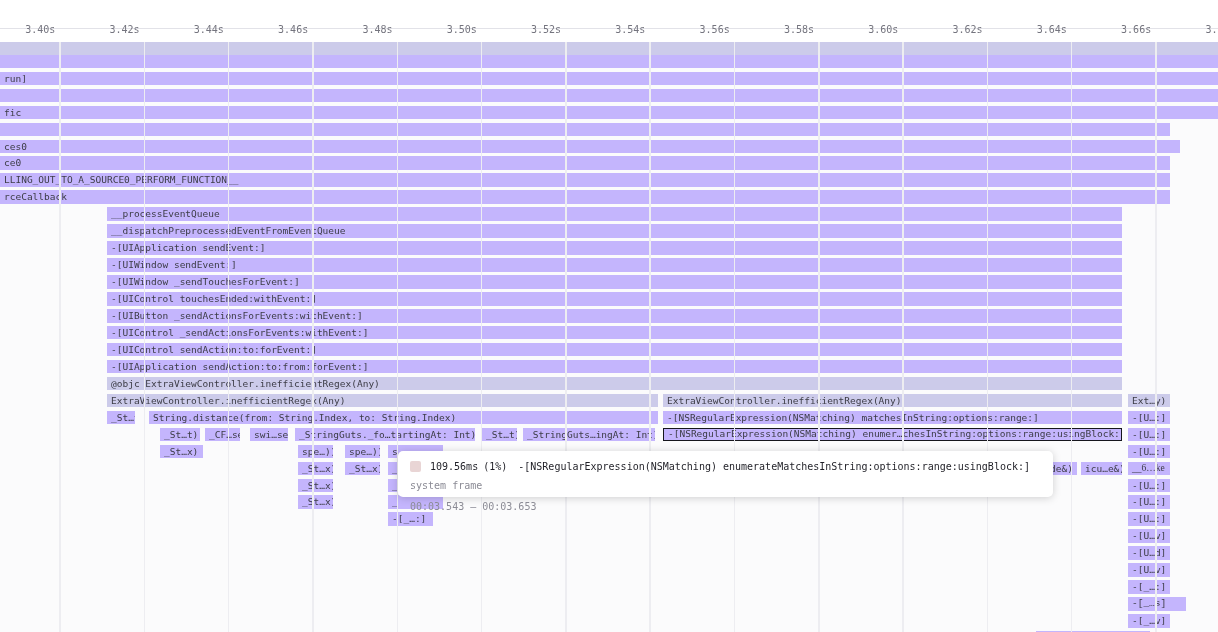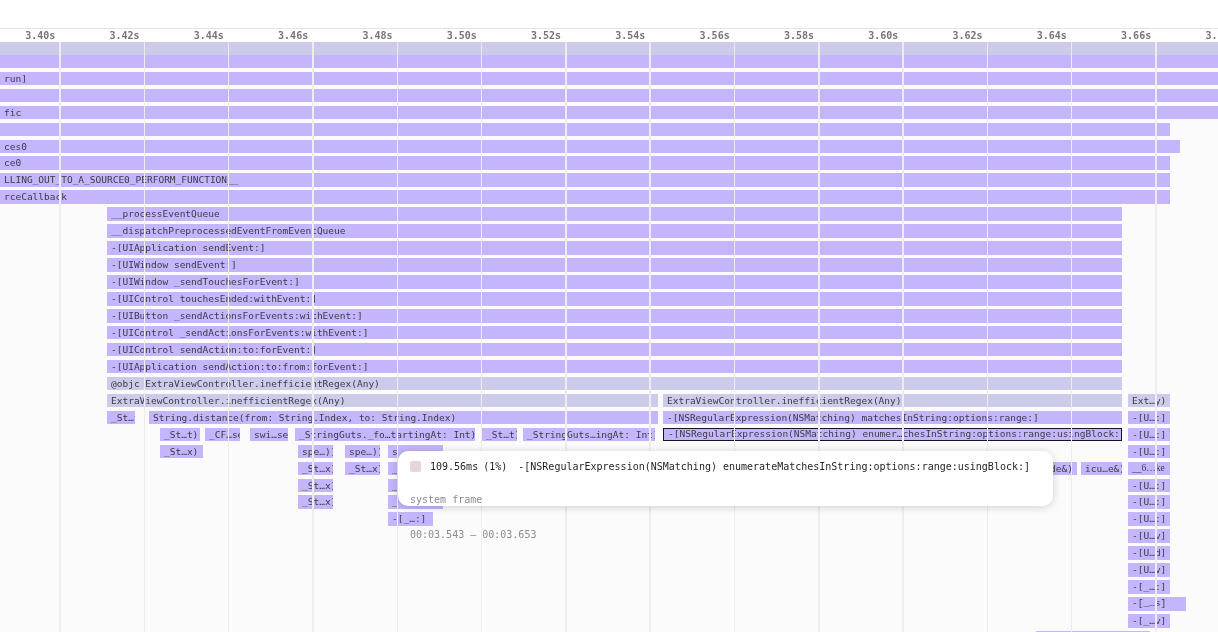--- a/index.html
+++ b/index.html
@@ -10,32 +10,32 @@
   .frame{position:absolute;height:13.5px;line-height:13.5px;font-size:9.5px;color:#3c3c46;
          white-space:nowrap;overflow:hidden;padding-left:4px;box-sizing:border-box;z-index:1;}
   .frame.p{background:#c4b5fd;}
   .frame.l{background:#cccbea;}
   .frame.sel{border:1.5px solid #16161d;line-height:10.5px;z-index:2;}
   
   .gridline{position:absolute;top:42px;height:590px;width:1.5px;background:#ededf1;z-index:5;}
   
   #ruler{position:absolute;left:0;top:0;width:1218px;height:42px;background:#ffffff;z-index:6;}
   #ruler-line{position:absolute;left:0;top:28px;width:1218px;height:1px;background:#e2e2e8;}
-  .tick-label{position:absolute;top:30px;font-size:10px;color:#74747e;transform:translateX(-100%);
-              white-space:nowrap;font-weight:bold;}
+  .tick-label{position:absolute;top:24px;font-size:10px;color:#74747e;transform:translateX(-100%);
+              white-space:nowrap;}
   
-  #tooltip{position:absolute;left:398px;top:451px;width:655px;height:55px;background:#ffffff;
-           border-radius:10px;box-shadow:0 1px 8px rgba(0,0,0,0.18);z-index:10;
+  #tooltip{position:absolute;left:398px;top:451px;width:655px;height:46px;background:#ffffff;
+           border-radius:5px;box-shadow:0 1px 8px rgba(0,0,0,0.18);z-index:10;
            padding:8px 12px;box-sizing:border-box;font-size:10px;}
   #tooltip .row1{display:flex;align-items:center;color:#1f1f26;white-space:nowrap;height:15px;}
   #tooltip .swatch{display:inline-block;width:11px;height:11px;background:#e9d5d5;border-radius:2px;
                    margin-right:9px;flex:none;}
   #tooltip .dur{margin-right:5px;}
   #tooltip .pct{margin-right:11px;}
-  #tooltip .row2,#tooltip .row3{color:#8b8b95;white-space:nowrap;height:15px;margin-top:20px;}
+  #tooltip .row2,#tooltip .row3{color:#8b8b95;white-space:nowrap;height:15px;margin-top:6px;}
 </style>
 </head>
 <body>
 
 <div id="stage">
   <div id="chart-bg"></div>
 
   <div id="frames-layer">
       <div class="frame l" style="left: 0px; top: 42px; width: 1218px; height: 13.3px;"></div>
       <div class="frame p" style="left: 0px; top: 54.75px; width: 1218px;"></div>

